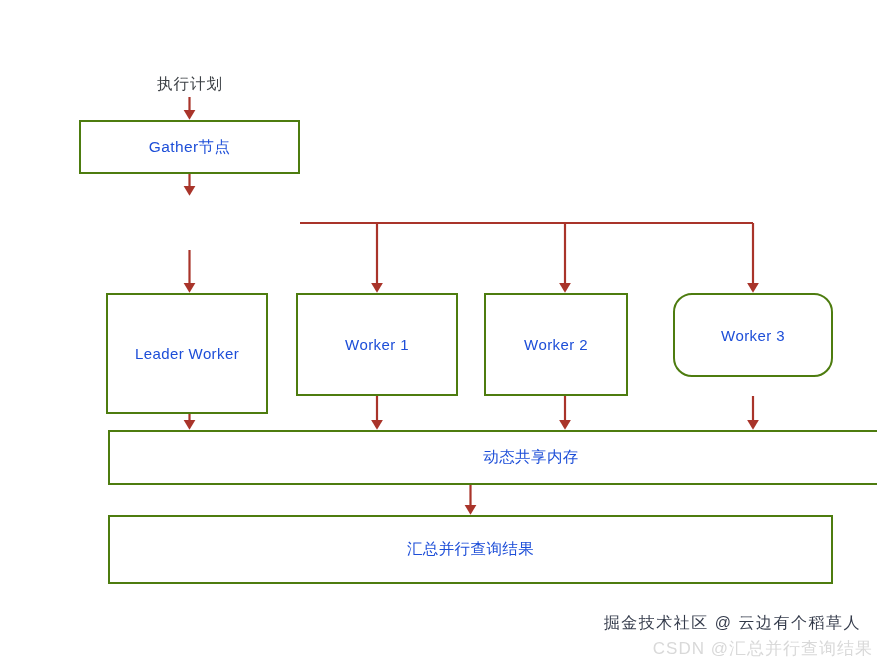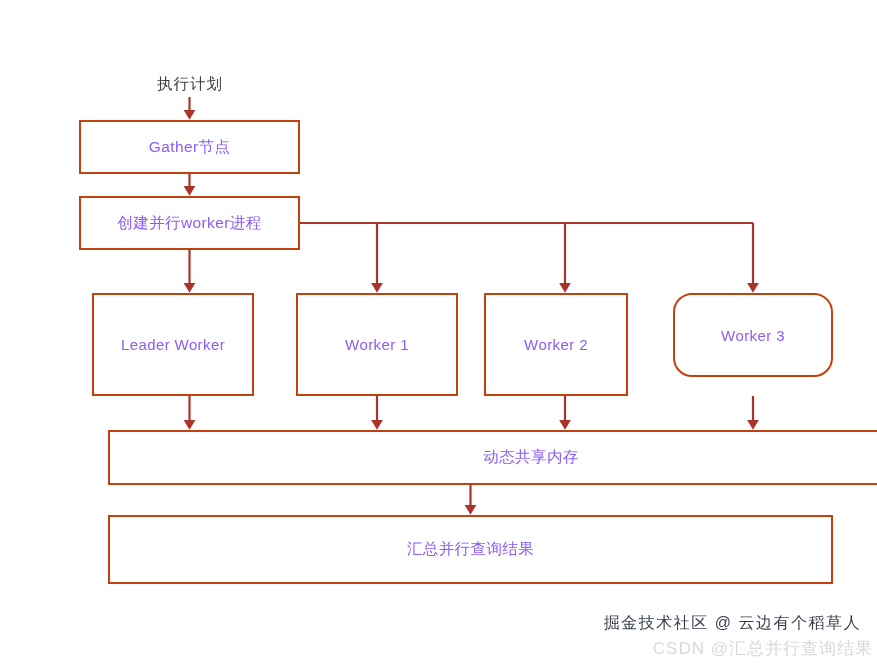--- a/index.html
+++ b/index.html
@@ -20,26 +20,26 @@
   #diagram-svg {
     position: absolute;
     left: 0;
     top: 0;
     width: 877px;
     height: 664px;
   }
   .node-box {
     position: absolute;
     box-sizing: border-box;
-    border: 2px solid #c2410c;
+    border: 2px solid #4d7c0f;
     background: #ffffff;
     display: flex;
     align-items: center;
     justify-content: center;
-    color: #8b5cf6;
+    color: #1d4ed8;
     font-size: 15px;
     letter-spacing: 0.4px;
     white-space: nowrap;
   }
   .node-box.cjk {
     font-size: 15.5px;
   }
   .entry-label {
     position: absolute;
     color: #3c4045;
@@ -98,23 +98,22 @@
       <path d="M753,396 L753,427" marker-end="url(#arrowhead)"></path>
 
       <path d="M470.5,485 L470.5,512" marker-end="url(#arrowhead)"></path>
     </g>
   </svg>
 
   <div class="entry-label" style="left:190px; top:74px;">执行计划</div>
 
   <div class="node-box cjk" style="left:79px; top:120px; width:221px; height:54px;">Gather节点</div>
 
-  <div class="node-box cjk" style="left:79px; top:196px; width:221px; height:54px;">创建并行worker进程</div>
 
-  <div class="node-box" style="left:92px; top:293px; width:162px; height:103px;">Leader Worker</div>
+  <div class="node-box" style="left:106px; top:293px; width:162px; height:121px;">Leader Worker</div>
 
   <div class="node-box" style="left:296px; top:293px; width:162px; height:103px;">Worker 1</div>
 
   <div class="node-box" style="left:484px; top:293px; width:144px; height:103px;">Worker 2</div>
 
   <div class="node-box" style="left:673px; top:293px; width:160px; height:84px;border-radius:19px;">Worker 3</div>
 
   <div class="node-box cjk" style="left:108px; top:430px; width:846px; height:55px;">动态共享内存</div>
 
   <div class="node-box cjk" style="left:108px; top:515px; width:725px; height:69px;">汇总并行查询结果</div>

